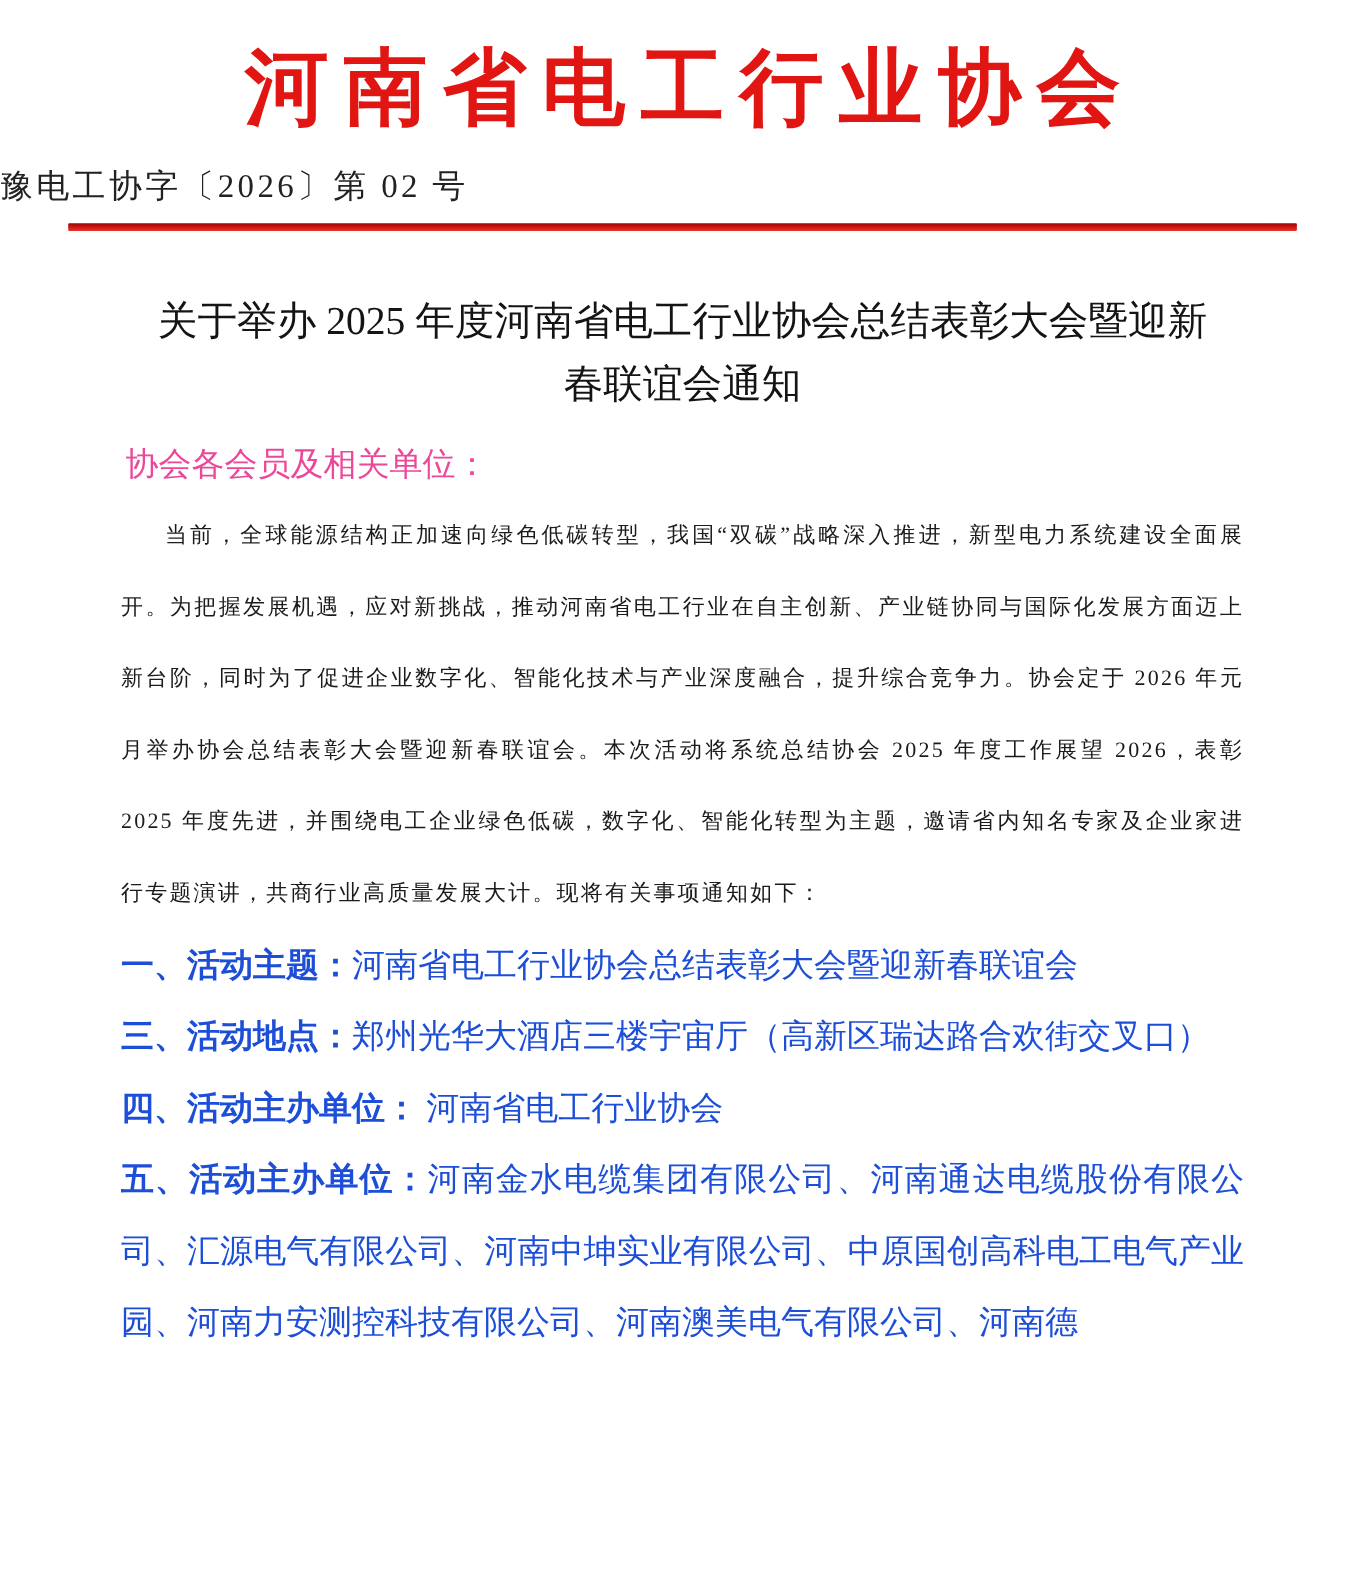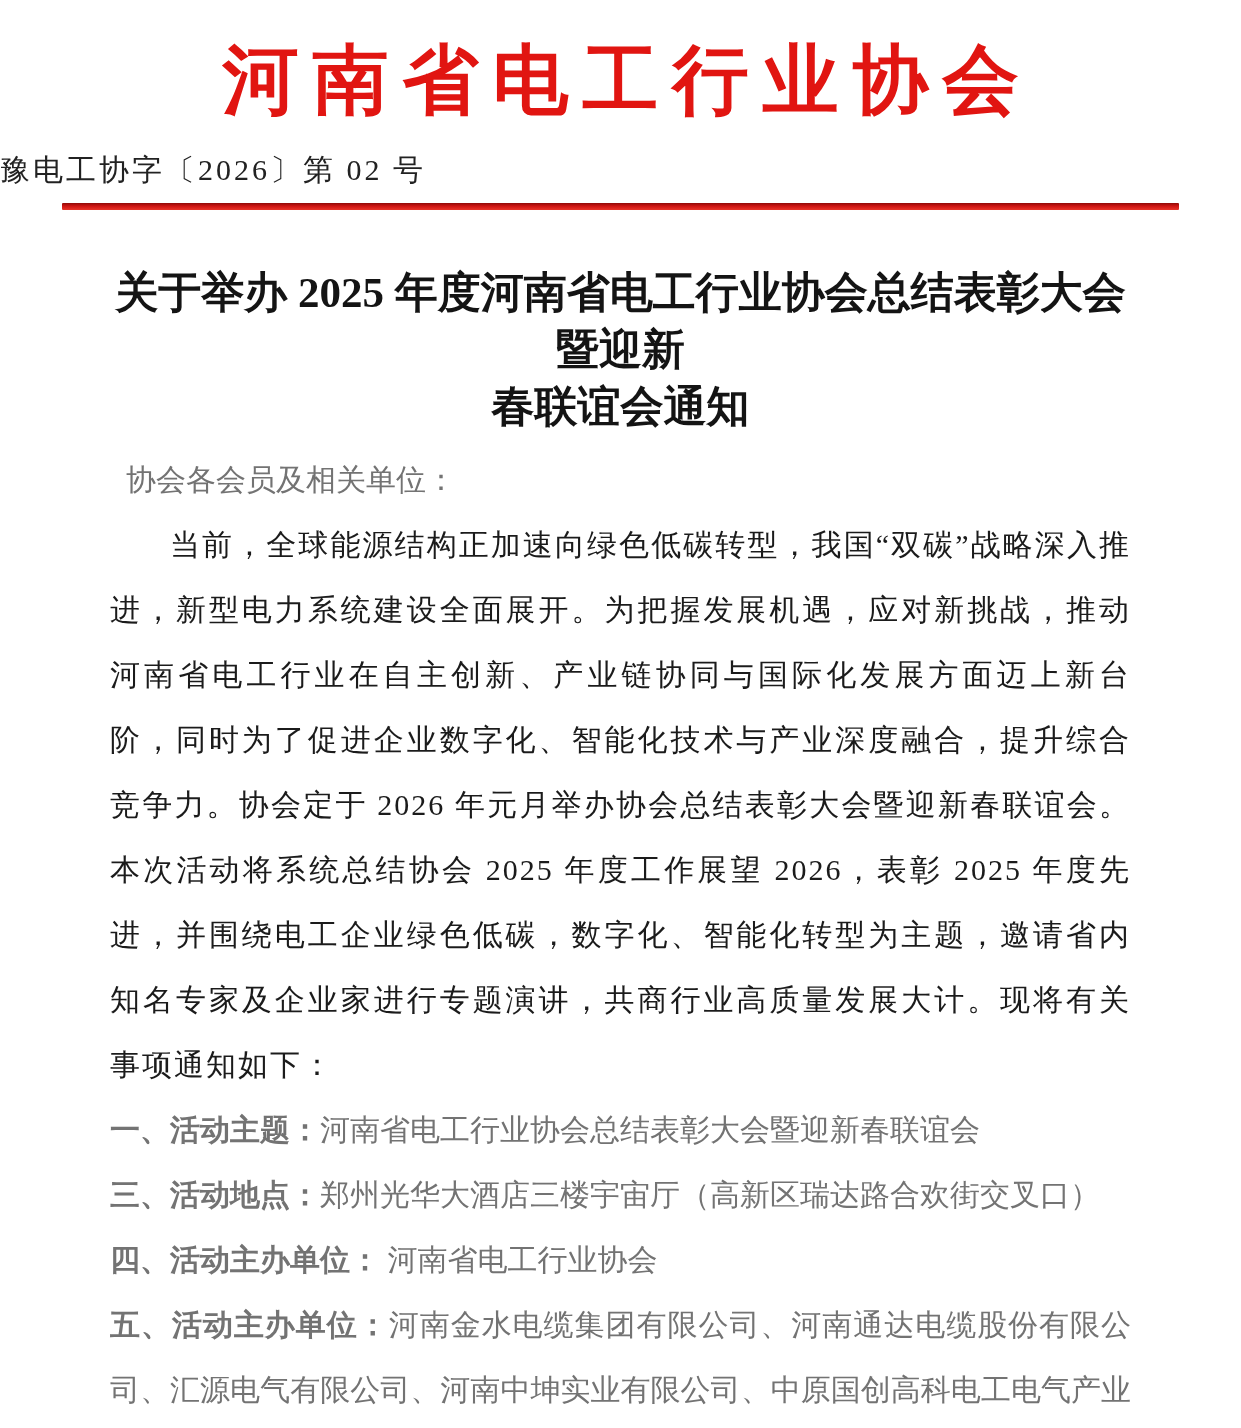--- a/index.html
+++ b/index.html
@@ -41,55 +41,55 @@
   }
   .red-rule {
     margin: 17px 62px 0 62px;
     height: 7px;
     background: linear-gradient(180deg, #8f0a08 0%, #ce1512 45%, #e8352a 100%);
     border-radius: 1px;
   }
   
   .notice-title {
     margin: 54px 100px 0 100px;
-    font-size: 43px;
+    font-size: 36px;
     line-height: 57px;
-    font-weight: 700;
+    font-weight: 400;
     text-align: center;
     white-space: pre-line;
     color: #141414;
   }
   
   .content {
     margin: 0 110px;
   }
   .salutation {
-    margin: 12px 0 0 16px;
+    margin: 12px 0 0 4px;
     font-size: 30px;
     line-height: 65px;
-    color: #737373;
+    color: #ec4899;
   }
   .intro {
     margin: 0;
-    font-size: 30px;
+    font-size: 20px;
     line-height: 65px;
     letter-spacing: 2px;
     text-align: justify;
     text-indent: 2em;
     color: #1b1b1b;
   }
   .items {
     margin: 0;
   }
   .item {
     margin: 0;
     font-size: 30px;
     line-height: 65px;
     text-align: justify;
-    color: #737373;
+    color: #1d4ed8;
   }
   .item-label {
     font-weight: 700;
     font-family: "Liberation Sans", sans-serif;
   }
   .item-value {
     font-family: "Liberation Serif", serif;
   }
 </style>
 </head>

